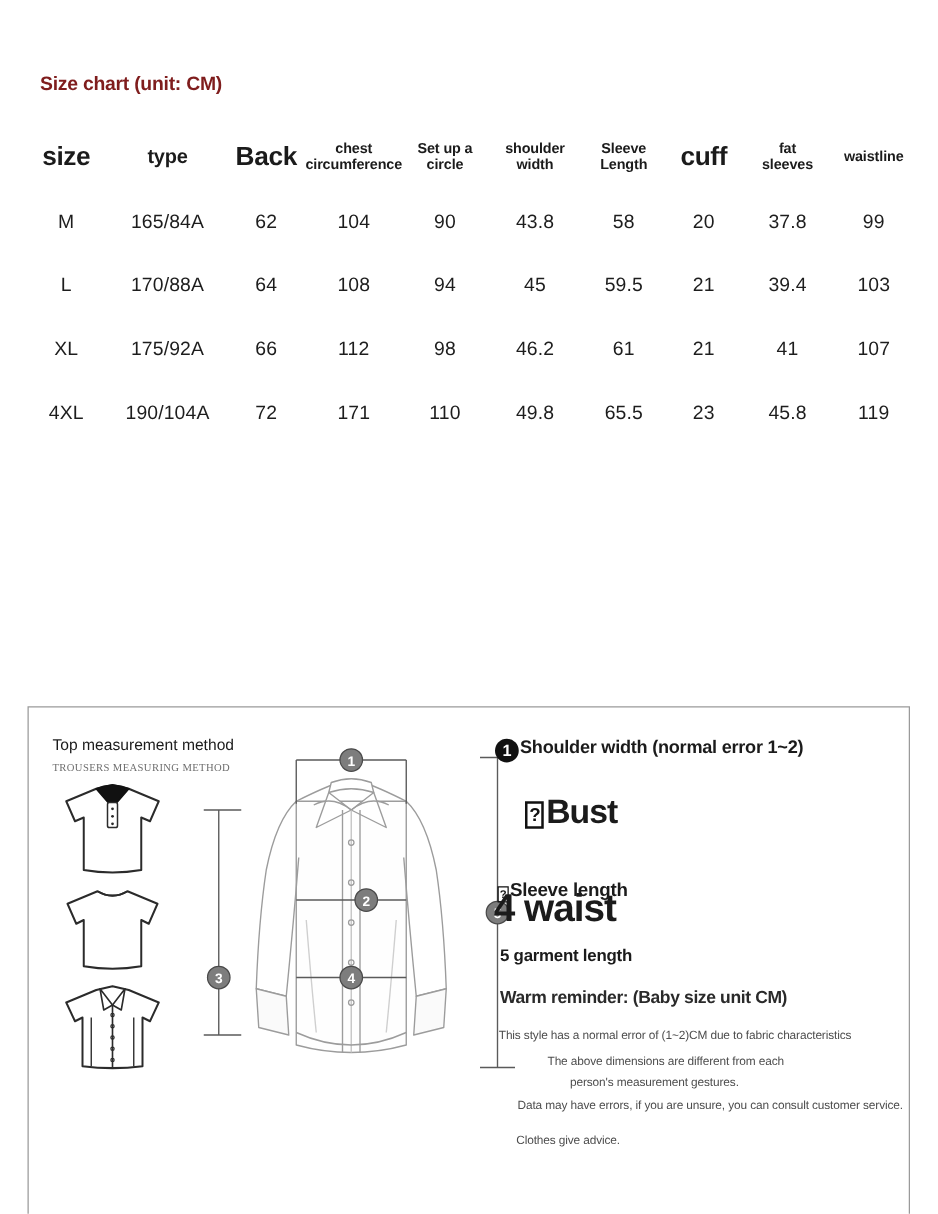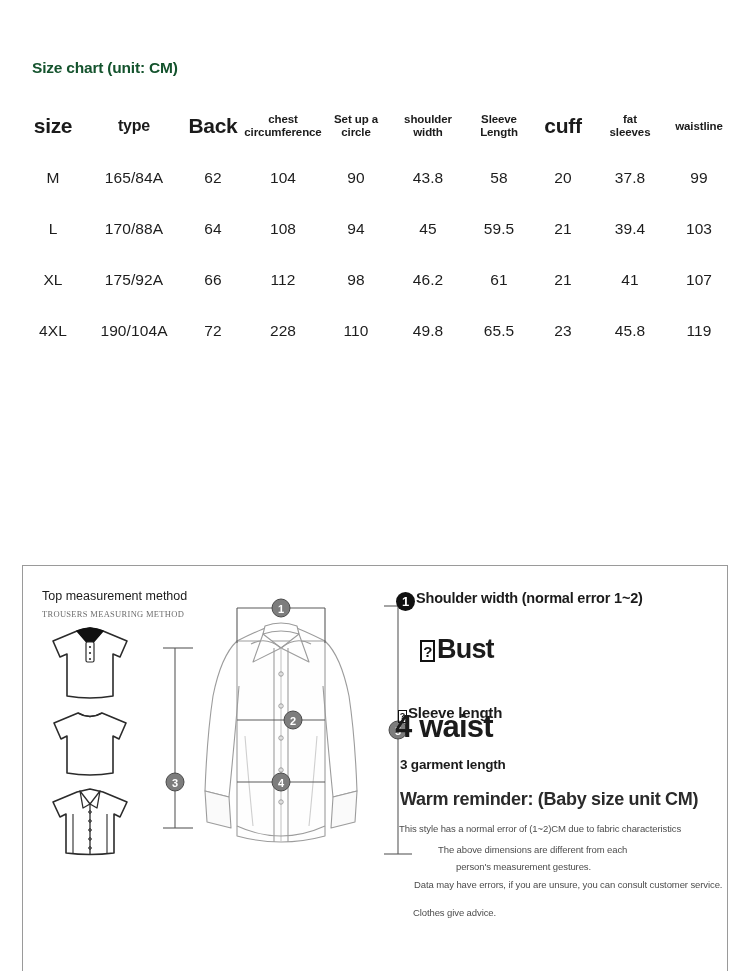--- a/index.html
+++ b/index.html
@@ -15,21 +15,21 @@
   }
 
   
   #chart-title {
     position: absolute;
     left: 32px;
     top: 59px;
     font-size: 15.5px;
     font-weight: 600;
     letter-spacing: -0.2px;
-    color: #14532d;
+    color: #7f1d1d;
     white-space: nowrap;
   }
 
   
   #size-table {
     position: absolute;
     left: 20px;
     top: 100px;
     width: 712px;
     border-collapse: collapse;
@@ -165,21 +165,21 @@
   #note-4 {
     position: absolute; left: 17px; top: 133px;
     font-size: 31px; font-weight: 700; letter-spacing: -0.8px;
   }
   #note-5 {
     position: absolute; left: 22px; top: 181px;
     font-size: 13.5px; font-weight: 600; letter-spacing: -0.2px;
   }
   #warm-reminder {
     position: absolute; left: 22px; top: 213px;
-    font-size: 18px; font-weight: 600; letter-spacing: -0.3px;
+    font-size: 14px; font-weight: 600; letter-spacing: -0.3px;
     color: #2a2a2a;
   }
   .fineprint {
     position: absolute;
     font-size: 9.5px;
     font-weight: 400;
     color: #4d4d4d;
     letter-spacing: -0.1px;
     white-space: nowrap;
   }
@@ -255,21 +255,21 @@
         <td>46.2</td>
         <td>61</td>
         <td>21</td>
         <td>41</td>
         <td>107</td>
       </tr>
       <tr>
         <td>4XL</td>
         <td>190/104A</td>
         <td>72</td>
-        <td>228</td>
+        <td>171</td>
         <td>110</td>
         <td>49.8</td>
         <td>65.5</td>
         <td>23</td>
         <td>45.8</td>
         <td>119</td>
       </tr>
     </tbody>
 </table>
 
@@ -395,21 +395,21 @@
 
     <div class="note-line" id="note-2">
       <span class="tofu">?</span><span>Bust</span>
     </div>
 
     <div class="note-line" id="note-3">
       <span class="tofu">?</span><span>Sleeve length</span>
     </div>
 
     <div class="note-line" id="note-4">4 waist</div>
-    <div class="note-line" id="note-5">3 garment length</div>
+    <div class="note-line" id="note-5">5 garment length</div>
 
     <div class="note-line" id="warm-reminder">Warm reminder: (Baby size unit CM)</div>
 
     <div class="fineprint" id="fine-1">This style has a normal error of (1~2)CM due to fabric characteristics</div>
     <div class="fineprint" id="fine-2">The above dimensions are different from each</div>
     <div class="fineprint" id="fine-3">person's measurement gestures.</div>
     <div class="fineprint" id="fine-4">Data may have errors, if you are unsure, you can consult customer service.</div>
     <div class="fineprint" id="fine-5">Clothes give advice.</div>
   </div>
 </div>

